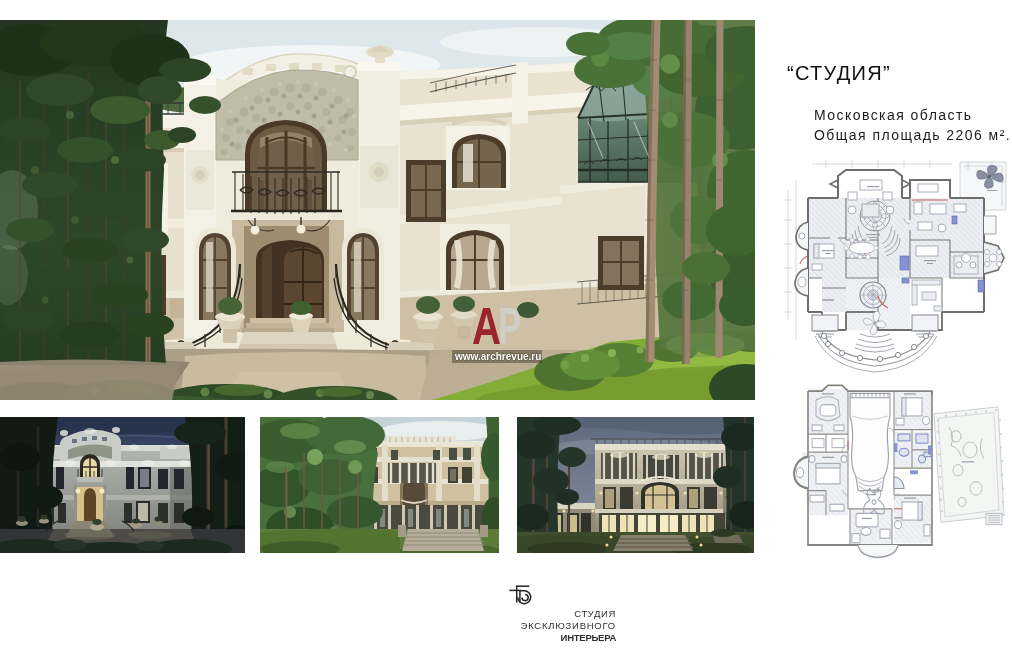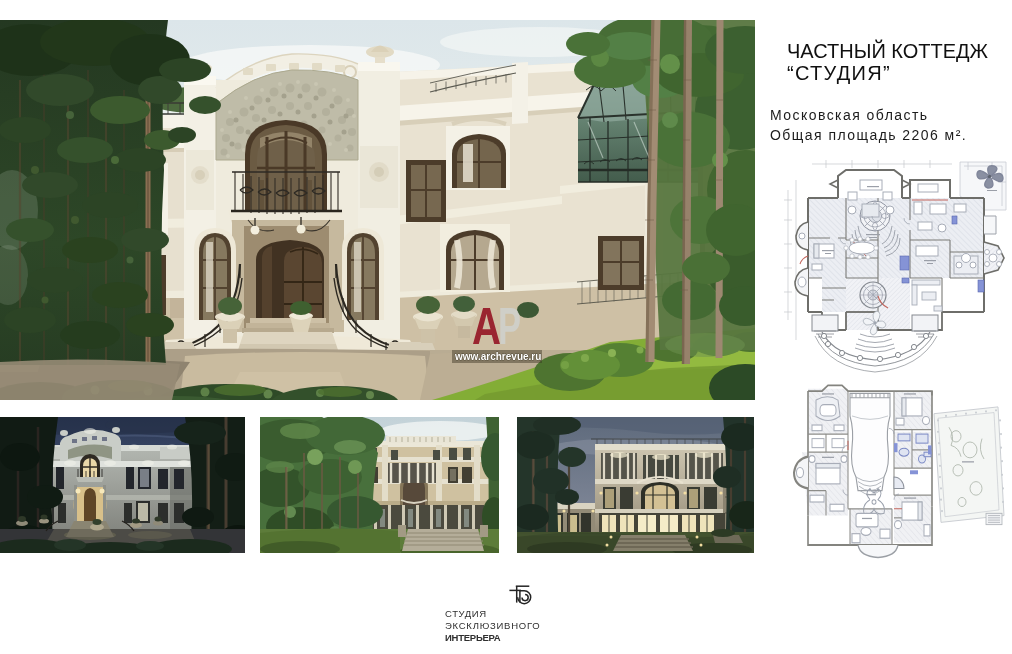--- a/index.html
+++ b/index.html
@@ -942,23 +942,23 @@
 <circle cx="90" cy="128" r="1.5" fill="#f0dca0"></circle>
       <circle cx="184" cy="128" r="1.5" fill="#f0dca0"></circle>
 </g>
 
 <g>
 <path d="M196,118 h26 l4,8 h-28 Z" fill="#6e6a58"></path>
 <ellipse cx="206" cy="116" rx="12" ry="4" fill="#2c3a24"></ellipse>
 </g>
 </svg>
 
-<div class="abs" style="left:787px;top:39.5px;font-size:20px;line-height:22.5px;color:#101010;"><span style="letter-spacing:0px;">ЧАСТНЫЙ КОТТЕДЖ</span><br><span style="letter-spacing:1.3px;">“СТУДИЯ”</span></div>
-
-<div class="abs" style="left:770px;top:106px;font-size:14px;line-height:19.5px;color:#1c1c1c;letter-spacing:1.45px;">Московская область<br>Общая площадь 2206 м².</div>
+<div class="abs" style="left:787px;top:39.5px;font-size:20px;line-height:22.5px;color:#101010;"><br><span style="letter-spacing:1.3px;">“СТУДИЯ”</span></div>
+
+<div class="abs" style="left:814px;top:106px;font-size:14px;line-height:19.5px;color:#1c1c1c;letter-spacing:1.45px;">Московская область<br>Общая площадь 2206 м².</div>
 
 <svg class="abs" style="left:782px;top:160px" width="228" height="218" viewBox="0 0 228 218">
 <defs>
 <pattern id="hatch1" width="4" height="4" patternUnits="userSpaceOnUse" patternTransform="rotate(45)">
 <rect width="4" height="4" fill="#eceef3"></rect>
 <path d="M0,0 H4" stroke="#c9cdd9" stroke-width="0.7"></path>
 </pattern>
 <pattern id="hatch2" width="3.2" height="3.2" patternUnits="userSpaceOnUse" patternTransform="rotate(-45)">
 <rect width="3.2" height="3.2" fill="#f1f2f6"></rect>
 <path d="M0,0 H3.2" stroke="#d3d6e0" stroke-width="0.6"></path>
@@ -1370,16 +1370,16 @@
 <g fill="none" stroke="#242424" stroke-width="1.5">
 <path d="M10.8,4.2 H24.3"></path>
 <path d="M4.4,8.4 H16"></path>
 <path d="M11.7,4.2 V20.6"></path>
 <path d="M14.9,8.4 V20.6"></path>
 <path d="M14.9,8.7 h4.4 a6.5,6.5 0 1 1 -6.6,6.5"></path>
 <path d="M17,15.6 a3.1,3.1 0 1 0 3.1,-3.1"></path>
 </g>
 </svg>
 
-<div class="abs" style="left:445px;top:607.5px;width:200px;text-align:left;font-size:9.5px;line-height:12.4px;color:#2f2f2f;">
+<div class="abs" style="left:416px;top:607.5px;width:200px;text-align:right;font-size:9.5px;line-height:12.4px;color:#2f2f2f;">
 <span style="letter-spacing:0.6px;">СТУДИЯ</span><br>
 <span style="letter-spacing:0.75px;margin-top:24px;">ЭКСКЛЮЗИВНОГО</span><br>
 <span style="letter-spacing:-0.25px;font-weight:bold;">ИНТЕРЬЕРА</span></div>
 
 </body></html>

